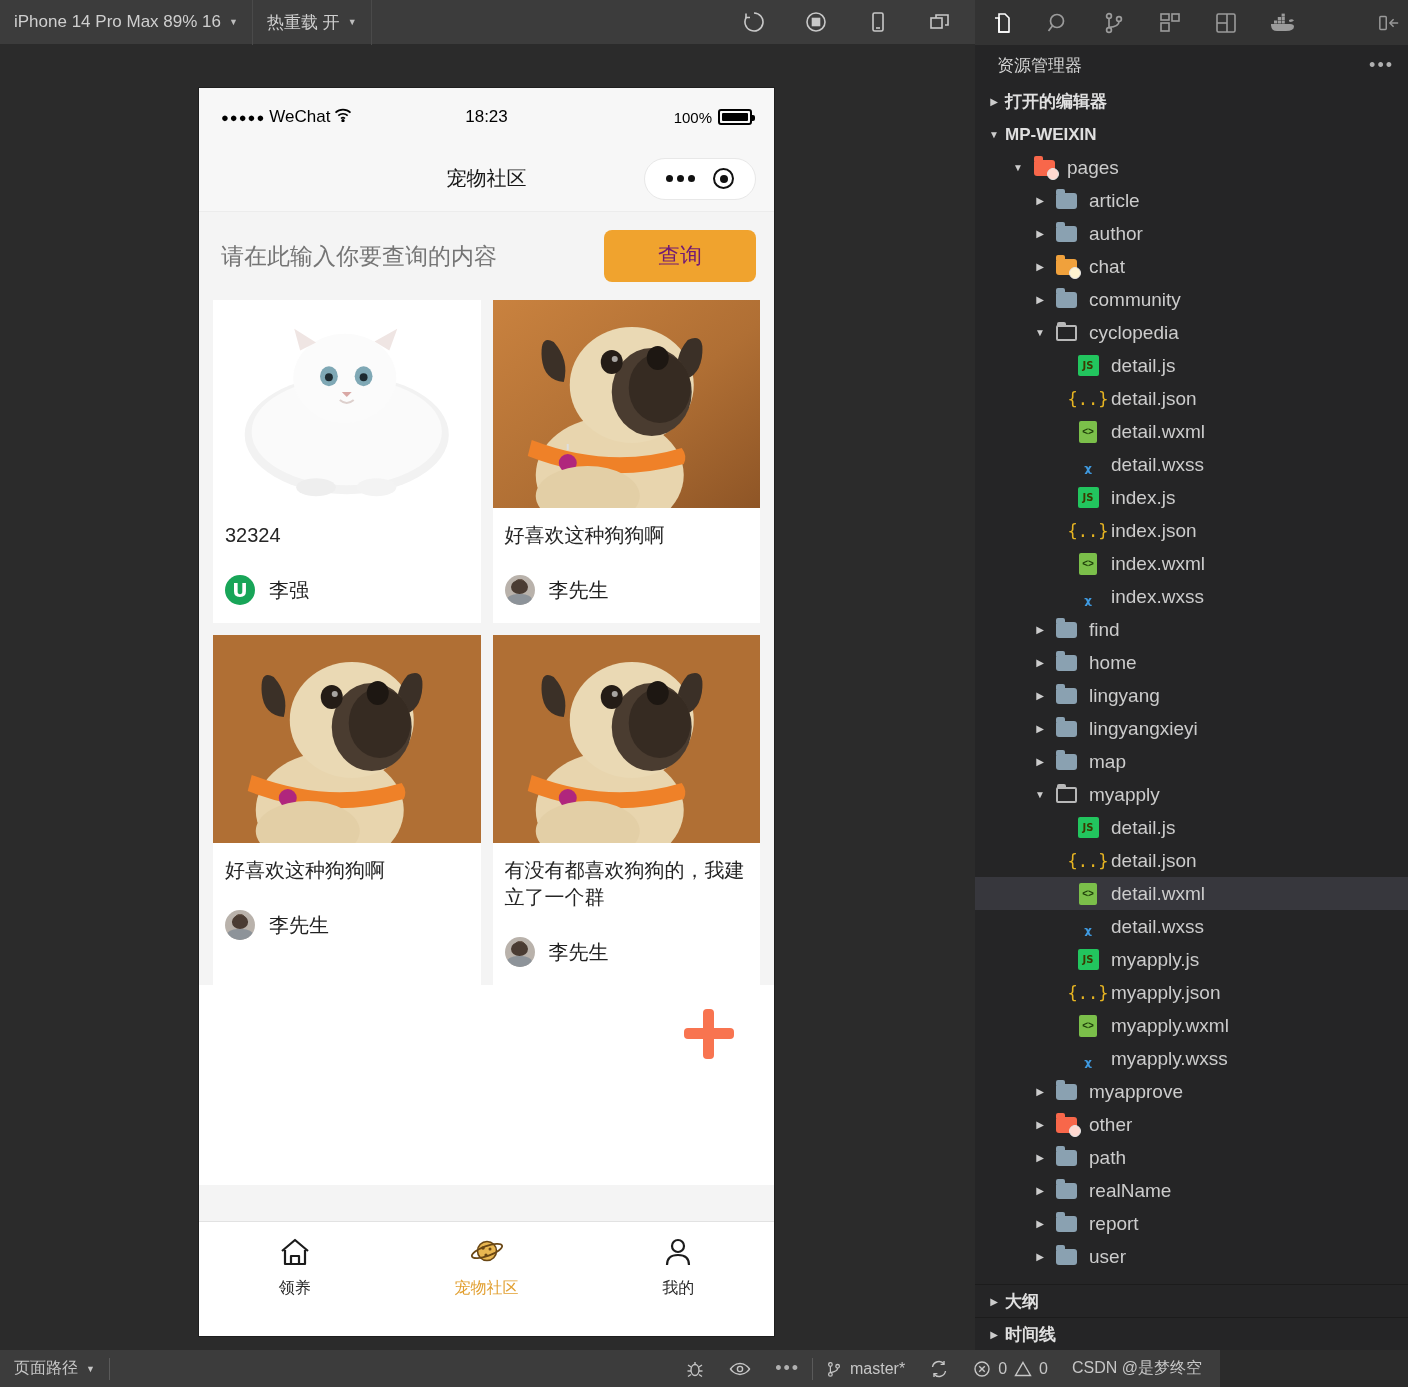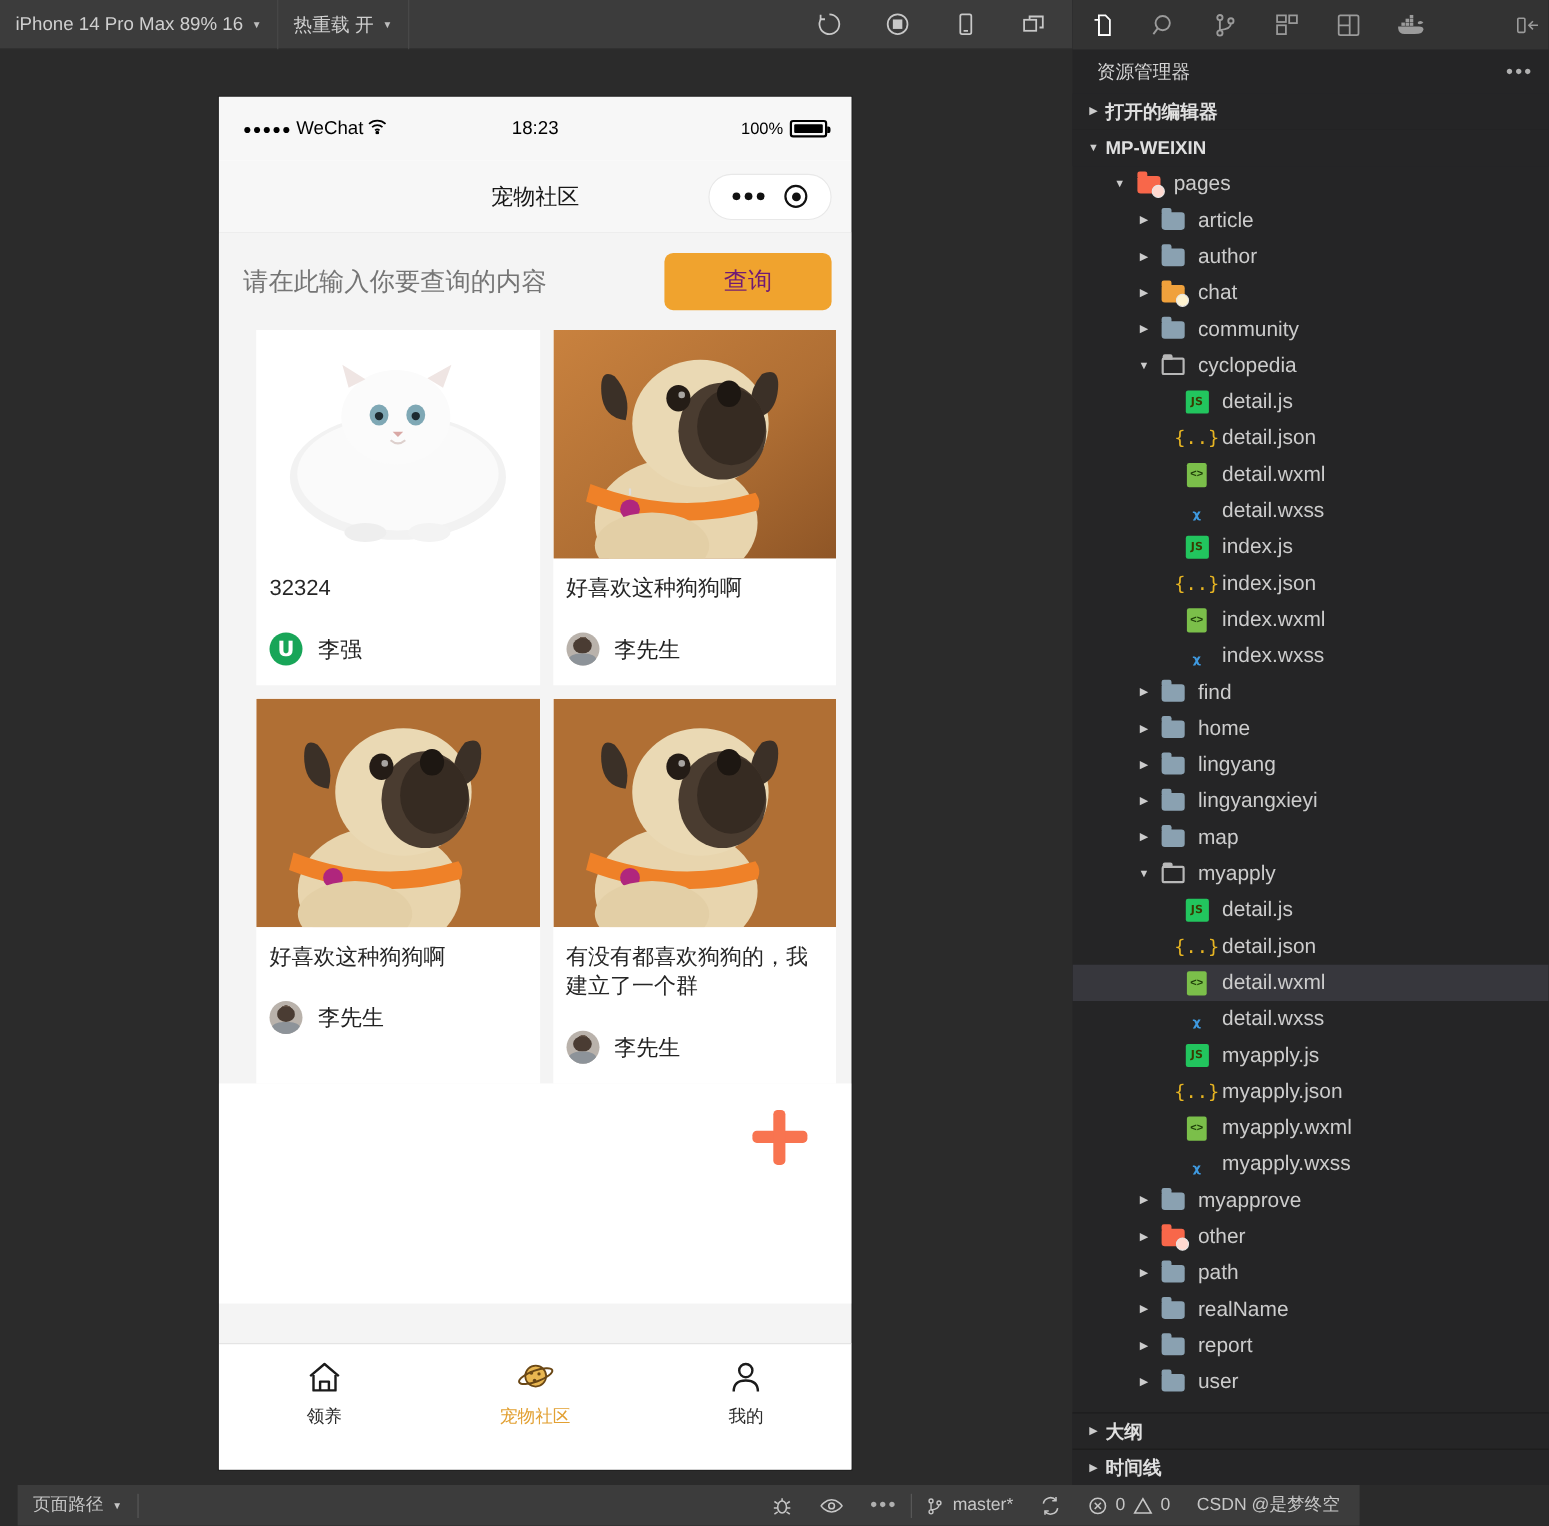--- a/index.html
+++ b/index.html
@@ -75,21 +75,21 @@
   .search-input {
     flex: 1; font-size: 23px; color: #8a8a8a; border: none; outline: none;
     background: transparent; font-family: inherit;
   }
   .search-btn {
     width: 152px; height: 52px; background: #F0A32E; color: #701a75;
     border: none; border-radius: 8px; font-size: 22px; cursor: pointer;
     font-family: inherit;
   }
 
-  .grid { display: grid; grid-template-columns: 1fr 1fr; gap: 12px; padding: 0 14px; margin-left: 20px; }
+  .grid { display: grid; grid-template-columns: 1fr 1fr; gap: 12px; padding: 0 14px; }
   .card { background: #fff; overflow: hidden; display: flex; flex-direction: column; }
   .card-img { width: 100%; height: 208px; position: relative; overflow: hidden; background: #fff; }
   .card-body { padding: 14px 12px 18px 12px; }
   .card-title { font-size: 20px; color: #262626; line-height: 1.35; min-height: 27px; }
   .card-author { display: flex; align-items: center; gap: 14px; margin-top: 26px; }
   .avatar { width: 30px; height: 30px; border-radius: 50%; flex: none; overflow: hidden; }
   .avatar.green { background: #18a558; display: flex; align-items: center; justify-content: center; color: #fff; font-size: 19px; font-weight: bold; font-family: "DejaVu Sans", sans-serif; }
   .avatar.photo { background: radial-gradient(circle at 50% 32%, #6b5a4e 0 22%, #b9b2ab 23% 100%); position: relative; }
   .avatar.photo:before { content:""; position:absolute; left:22%; top:18%; width:56%; height:46%; border-radius:50%; background:#4a3c33; }
   .avatar.photo:after { content:""; position:absolute; left:8%; top:62%; width:84%; height:46%; border-radius:42% 42% 0 0; background:#8d9399; }
@@ -156,21 +156,21 @@
   .fi-js { width: 21px; height: 21px; background: #22c55e; color: #3b3b00; font-size: 10px; font-weight: bold; display: flex; align-items: center; justify-content: center; border-radius: 2px; font-family: "DejaVu Sans", sans-serif; }
   .fi-json { color: #e6b422; font-size: 17px; font-family: "DejaVu Sans Mono", monospace; }
   .fi-wxml { width: 18px; height: 22px; background: #7bbf4a; border-radius: 2px; color: #1c3b08; font-size: 10px; display: flex; align-items: center; justify-content: center; font-weight: bold; }
   .fi-wxss { color: #3f9ae0; font-size: 19px; font-weight: bold; font-family: "DejaVu Sans", sans-serif; }
   .tree-bottom { border-top: 1px solid #1c1c1c; }
 
   
   .statusbottom {
     position: absolute; left: 0; bottom: 0; width: 1220px; height: 37px;
     background: #3c3c3c; display: flex; align-items: center;
-    color: #c6c6c6; font-size: 16px; margin-left: 16px;
+    color: #c6c6c6; font-size: 16px;
   }
   .sbl { display: flex; align-items: center; height: 37px; padding: 0 14px; gap: 8px; }
   .sb-div { width: 1px; height: 22px; background: #5a5a5a; }
   .sb-flex { flex: 1; }
   .sb-item { display: flex; align-items: center; gap: 7px; padding: 0 12px; height: 37px; cursor: pointer; }
   .sb-ico { display: flex; align-items: center; justify-content: center; color: #c6c6c6; }
   .sb-caret { font-size: 9px; }
 </style>
 </head>
 <body>

